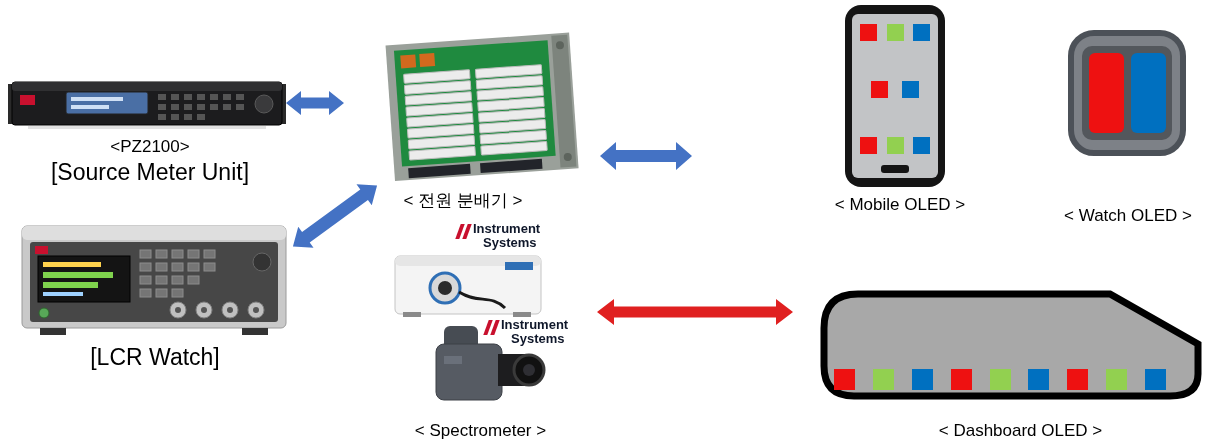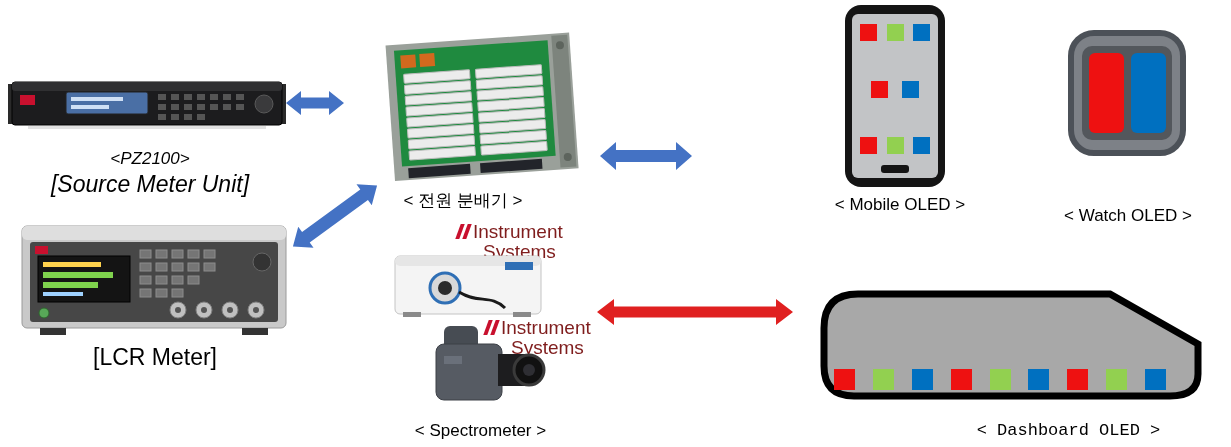--- a/index.html
+++ b/index.html
@@ -9,21 +9,21 @@
   .label { position:absolute; text-align:center; color:#000; font-size:17px; line-height:1.3; }
   .label .l2 { font-size:23px; }
 
   
   svg.arrow { position:absolute; overflow:visible; }
 
   
   .brand { position:absolute; display:flex; align-items:flex-start; gap:4px; }
   .brand-bars { display:flex; gap:3px; padding-top:2px; }
   .brand-bars i { display:block; width:4px; height:15px; background:#c8102e; transform:skewX(-20deg); }
-  .brand-text { color:#7f1d1d; font-weight:normal; font-size:19px; line-height:1.05; }
+  .brand-text { color:#0f172a; font-weight:bold; font-size:13px; line-height:1.05; }
   .brand-text .bl2 { padding-left:10px; }
 
   
   .pixel { flex:0 0 auto; }
 
   
   .phone { position:absolute; width:100px; height:182px; background:#141414; border-radius:16px; padding:9px 7px 9px; }
   .phone-screen { position:relative; width:100%; height:100%; background:#c2c4c6; border-radius:6px;
                   display:flex; flex-direction:column; justify-content:space-between; padding:10px 5px 24px; }
   .px-row { display:flex; }
@@ -77,21 +77,21 @@
         <rect x="228" y="24" width="8" height="6"></rect>
       <rect x="150" y="34" width="8" height="6"></rect>
         <rect x="163" y="34" width="8" height="6"></rect>
         <rect x="176" y="34" width="8" height="6"></rect>
         <rect x="189" y="34" width="8" height="6"></rect>
     </g>
     <circle cx="256" cy="24" r="9" fill="#3a3a3c" stroke="#5a5a5a"></circle>
     <rect x="20" y="46" width="238" height="3" fill="#e2e2e2"></rect>
   </svg>
 
-  <div class="label" style="left:20px; top:148px; width:260px;font-style:italic;">
+  <div class="label" style="left:20px; top:136px; width:260px;">
     <div>&lt;PZ2100&gt;</div>
     <div class="l2">[Source Meter Unit]</div>
   </div>
 
   <svg class="abs" style="left:378px; top:25px;" width="205" height="162" viewBox="0 0 205 162">
     <g transform="rotate(-4 102 81)">
       <rect x="12" y="14" width="184" height="136" fill="#9aa09a"></rect>
       <rect x="178" y="16" width="16" height="132" fill="#7d847d"></rect>
       <circle cx="186" cy="26" r="4" fill="#5d645d"></circle>
       <circle cx="186" cy="138" r="4" fill="#5d645d"></circle>
@@ -164,21 +164,21 @@
         <circle cx="212" cy="90" r="3" fill="#555"></circle>
       <circle cx="238" cy="90" r="8" fill="#c0c0c0" stroke="#808080"></circle>
         <circle cx="238" cy="90" r="3" fill="#555"></circle>
     </g>
     <circle cx="26" cy="93" r="5" fill="#58a858" stroke="#2e662e"></circle>
     <rect x="22" y="108" width="26" height="7" fill="#333"></rect>
     <rect x="224" y="108" width="26" height="7" fill="#333"></rect>
   </svg>
 
   <div class="label" style="left:25px; top:343px; width:260px;">
-    <div class="l2">[LCR Meter]</div>
+    <div class="l2">[LCR Watch]</div>
   </div>
 
   <div class="brand" style="left:458px; top:222px;">
     <div class="brand-bars">
         <i></i>
         <i></i>
       </div>
     <div class="brand-text">
       <div>Instrument</div>
       <div class="bl2">Systems</div>
@@ -278,17 +278,17 @@
         <div class="pixel" style="background: rgb(146, 208, 80);"></div>
         <div class="pixel" style="background: rgb(0, 112, 192);"></div>
         <div class="pixel" style="background: rgb(238, 17, 17);"></div>
         <div class="pixel" style="background: rgb(146, 208, 80);"></div>
         <div class="pixel" style="background: rgb(0, 112, 192);"></div>
         <div class="pixel" style="background: rgb(238, 17, 17);"></div>
         <div class="pixel" style="background: rgb(146, 208, 80);"></div>
         <div class="pixel" style="background: rgb(0, 112, 192);"></div>
       </div>
   </div>
-  <div class="label" style="left:926px; top:420px; width:285px;font-family:Liberation Mono, monospace;">
+  <div class="label" style="left:878px; top:420px; width:285px;">
     <div>&lt; Dashboard OLED &gt;</div>
   </div>
 
 </div>
 
 </body></html>

